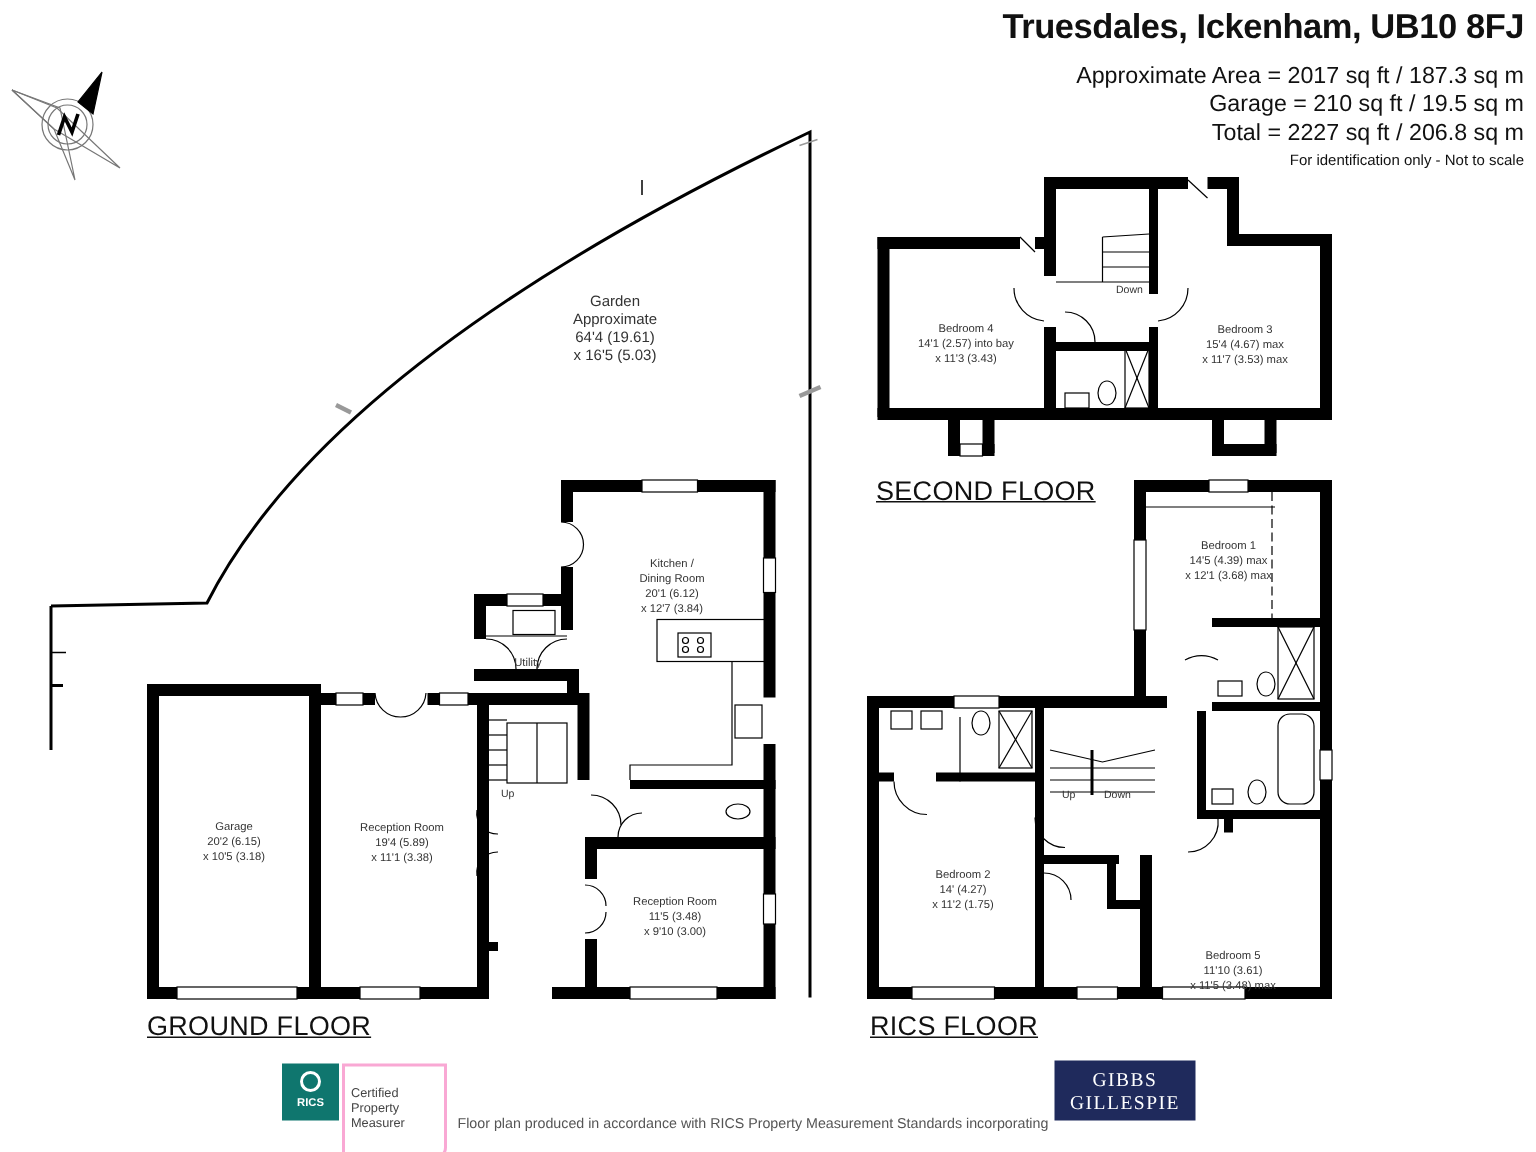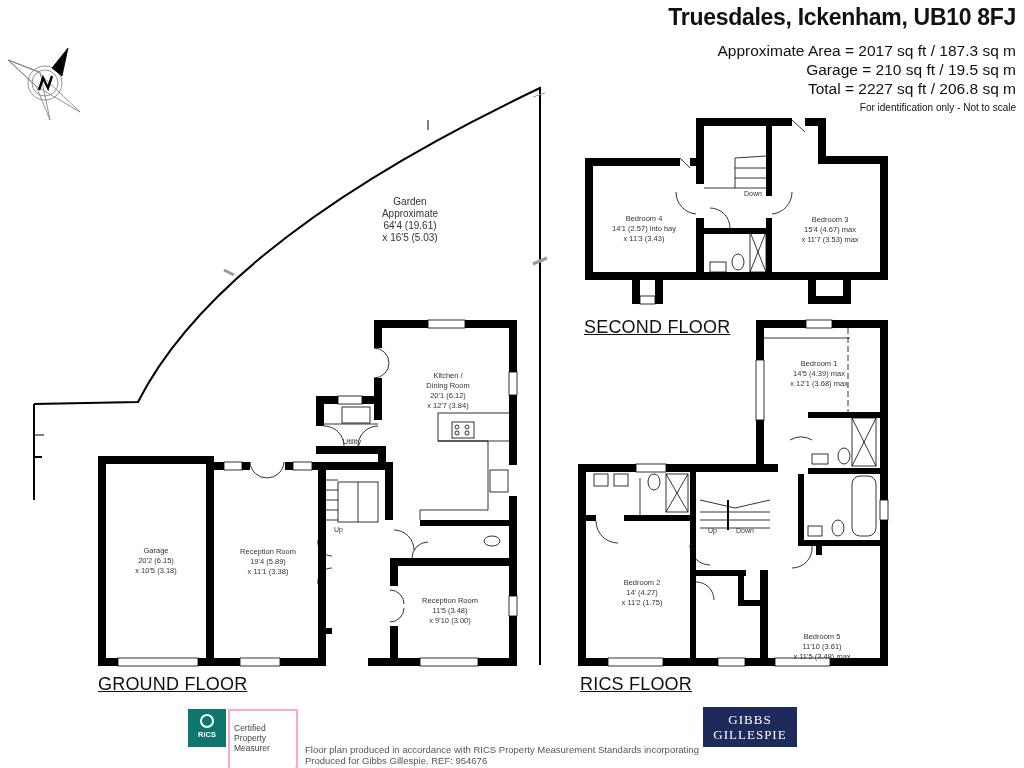--- a/index.html
+++ b/index.html
@@ -323,18 +323,17 @@
     <span>RICS</span>
   </div>
   <div id="rics-cert">
     <div>Certified</div>
     <div>Property</div>
     <div>Measurer</div>
   </div>
 </div>
 <div id="footer-text" class="abs">
   <div>Floor plan produced in accordance with RICS Property Measurement Standards incorporating</div>
-  <div>Produced for Gibbs Gillespie.    REF:  954676</div>
 </div>
 <div id="gg-logo" class="abs">
   <div>GIBBS</div>
   <div>GILLESPIE</div>
 </div>
 
 </body></html>

